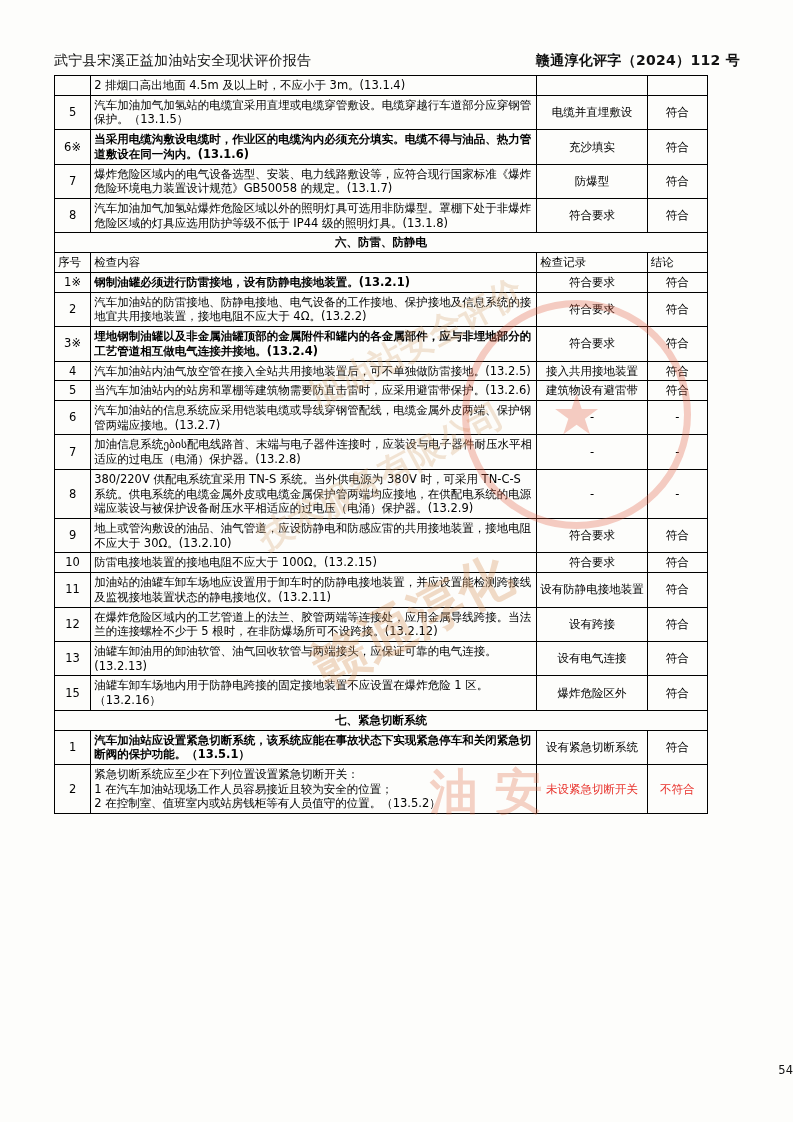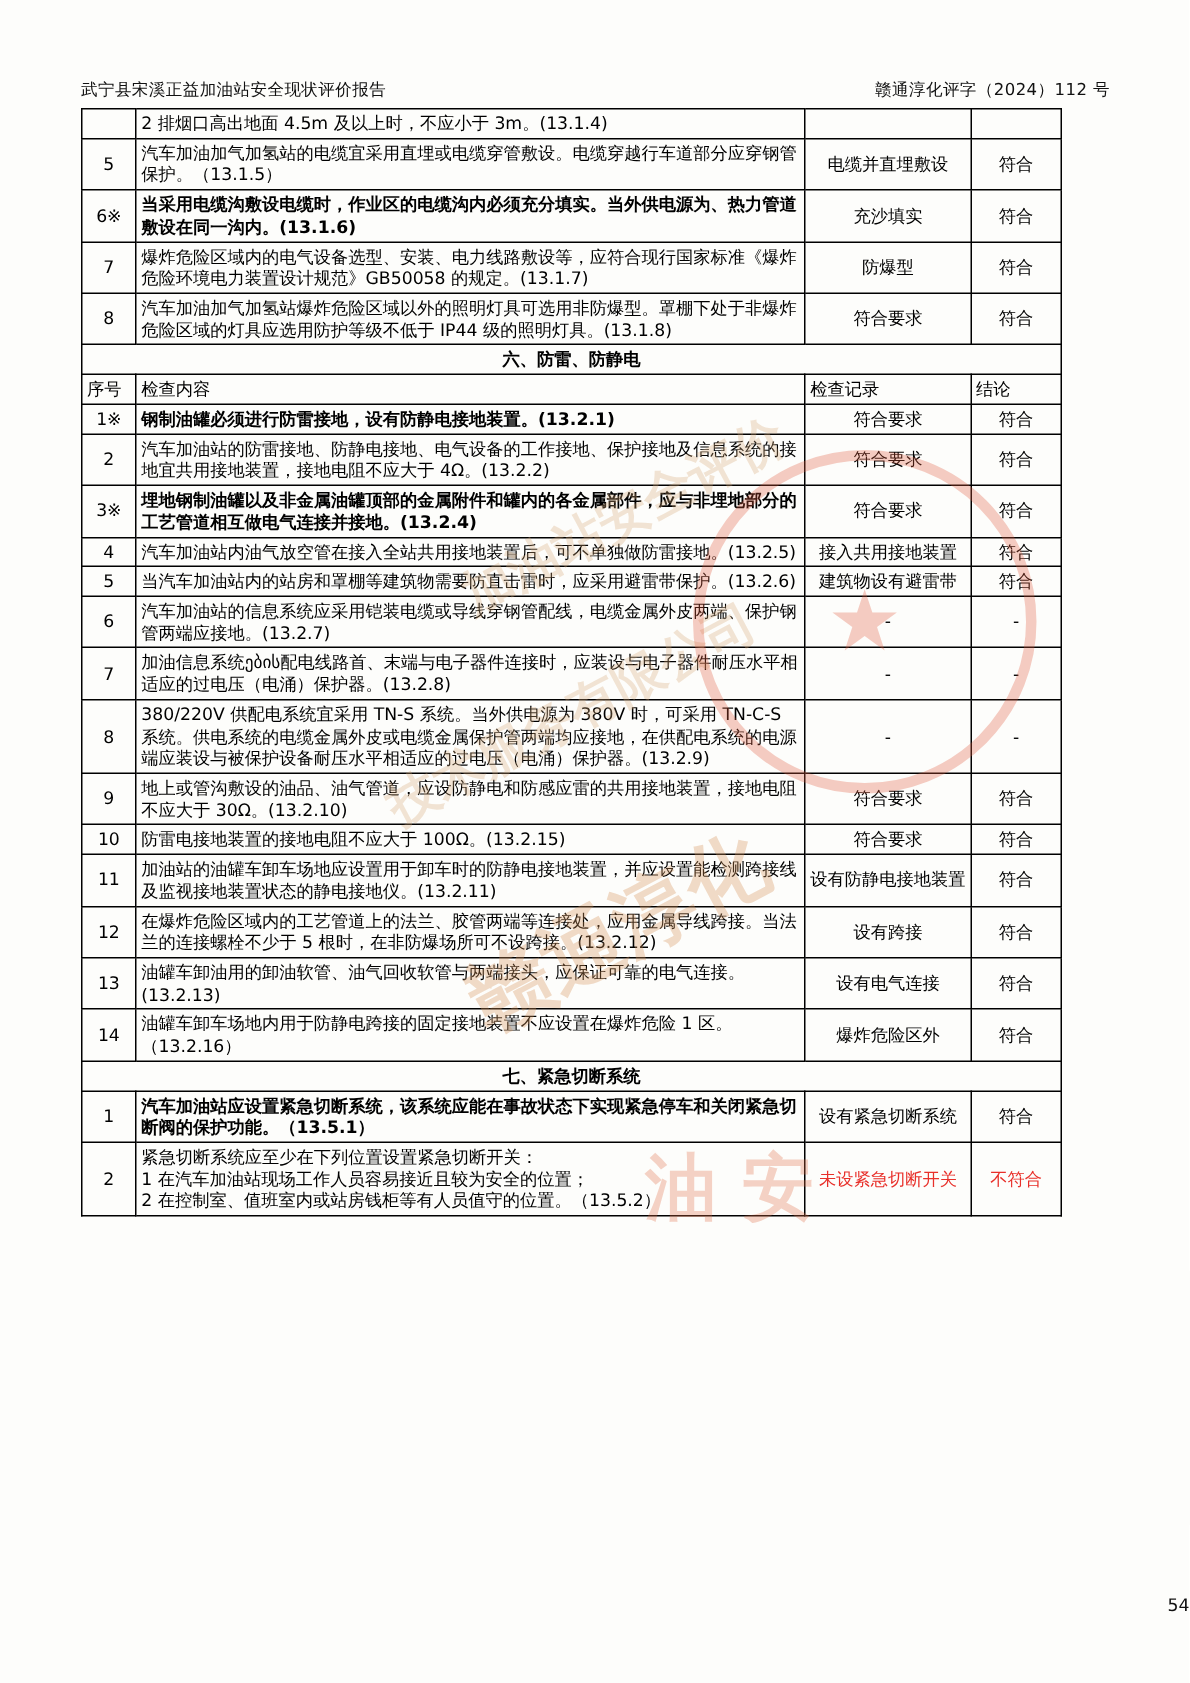--- a/index.html
+++ b/index.html
@@ -22,27 +22,27 @@
     position: absolute;
     left: 54px;
     top: 52px;
     width: 686px;
   }
   
   .doc-header {
     display: flex;
     justify-content: space-between;
     align-items: flex-start;
-    font-size: 11px;
+    font-size: 14px;
     color: #111;
     padding-bottom: 5px;
     letter-spacing: 0.3px;
   }
   .doc-header .left { white-space: nowrap; }
-  .doc-header .right { white-space: nowrap; font-weight: normal; }
+  .doc-header .right { white-space: nowrap; font-weight: bold; }
   
   table.main {
     border-collapse: collapse;
     width: 654px;
     table-layout: fixed;
     font-size: 11.5px;
     color: #000;
   }
   table.main td, table.main th {
     border: 1px solid #000;
@@ -150,21 +150,21 @@
           <td class="c-concl"></td>
         </tr>
         <tr>
           <td class="c-no">5</td>
           <td class="c-body">汽车加油加气加氢站的电缆宜采用直埋或电缆穿管敷设。电缆穿越行车道部分应穿钢管保护。（13.1.5）</td>
           <td class="c-record">电缆并直埋敷设</td>
           <td class="c-concl">符合</td>
         </tr>
         <tr>
           <td class="c-no">6※</td>
-          <td class="c-body bold">当采用电缆沟敷设电缆时，作业区的电缆沟内必须充分填实。当外供电源为、热力管道敷设在同一沟内。(13.1.6)</td>
+          <td class="c-body bold">当采用电缆沟敷设电缆时，作业区的电缆沟内必须充分填实。电缆不得与油品、热力管道敷设在同一沟内。(13.1.6)</td>
           <td class="c-record">充沙填实</td>
           <td class="c-concl">符合</td>
         </tr>
         <tr>
           <td class="c-no">7</td>
           <td class="c-body">爆炸危险区域内的电气设备选型、安装、电力线路敷设等，应符合现行国家标准《爆炸危险环境电力装置设计规范》GB50058 的规定。(13.1.7)</td>
           <td class="c-record">防爆型</td>
           <td class="c-concl">符合</td>
         </tr>
         <tr>
@@ -256,21 +256,21 @@
           <td class="c-record">设有跨接</td>
           <td class="c-concl">符合</td>
         </tr>
         <tr>
           <td class="c-no">13</td>
           <td class="c-body">油罐车卸油用的卸油软管、油气回收软管与两端接头，应保证可靠的电气连接。(13.2.13)</td>
           <td class="c-record">设有电气连接</td>
           <td class="c-concl">符合</td>
         </tr>
         <tr>
-          <td class="c-no">14</td>
+          <td class="c-no">15</td>
           <td class="c-body">油罐车卸车场地内用于防静电跨接的固定接地装置不应设置在爆炸危险 1 区。（13.2.16）</td>
           <td class="c-record">爆炸危险区外</td>
           <td class="c-concl">符合</td>
         </tr>
 
         <tr class="section-row">
           <td colspan="4">七、紧急切断系统</td>
         </tr>
         <tr>
           <td class="c-no">1</td>

